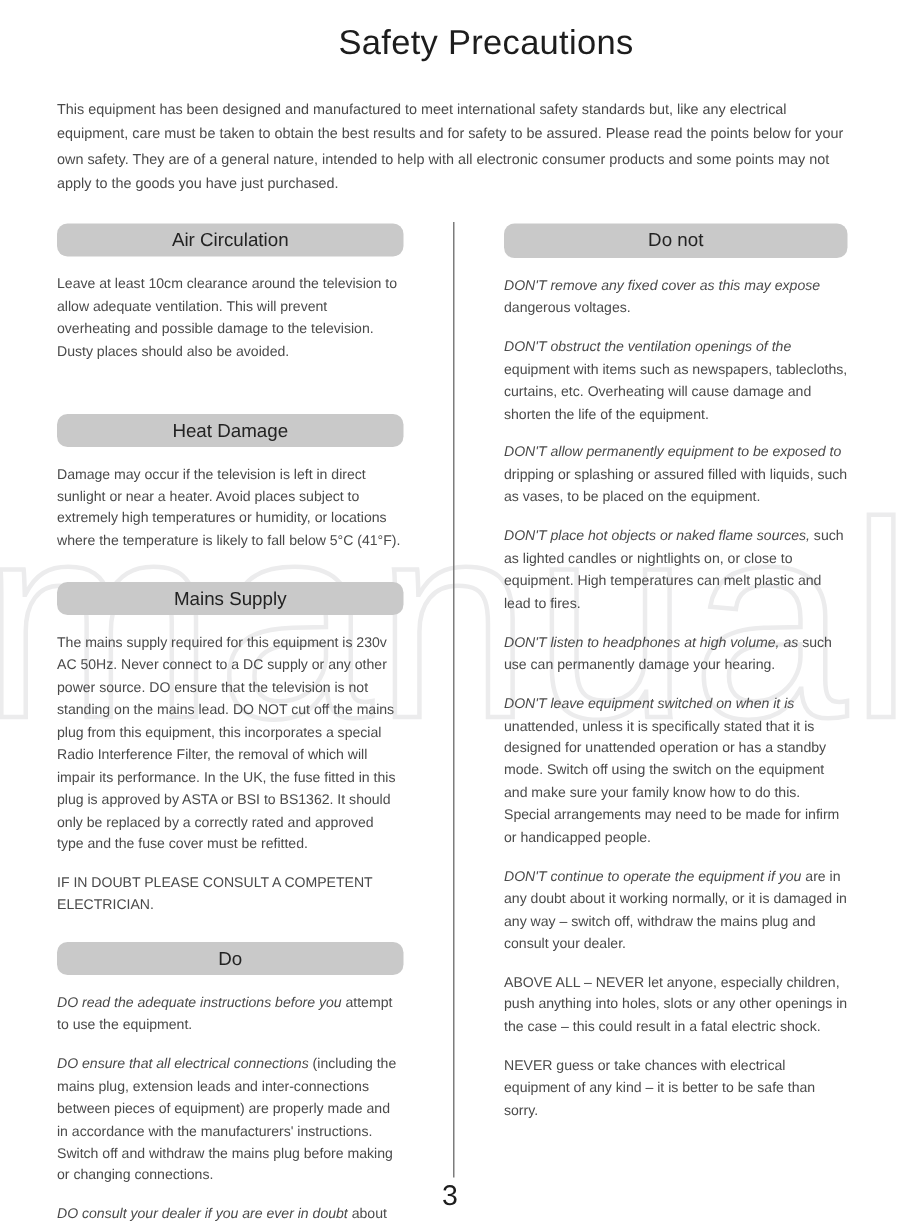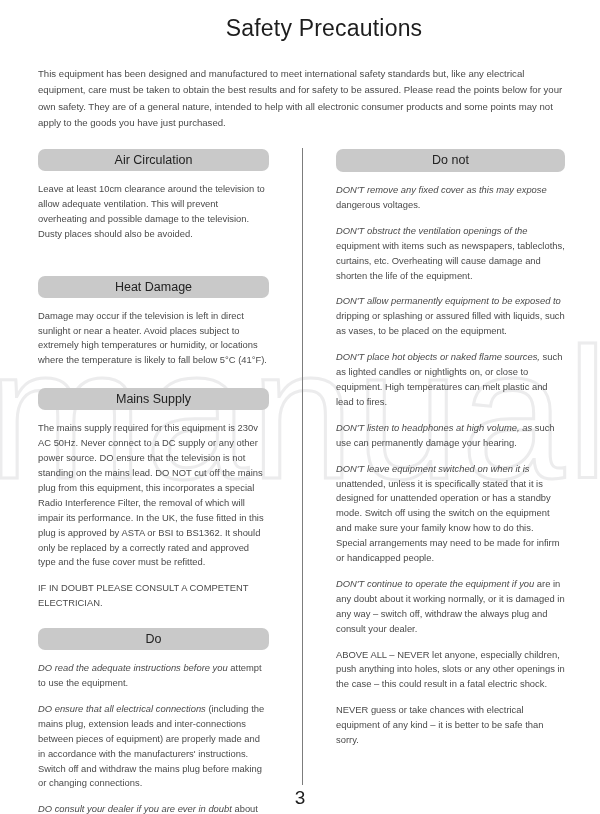--- a/index.html
+++ b/index.html
@@ -169,20 +169,20 @@
     </div>
   <div id="col-right" class="column">
       <div class="section donot">
         <div class="section-header">Do not</div>
         <p class="para"><em>DON'T remove any fixed cover as this may expose</em><span> dangerous voltages.</span></p>
         <p class="para"><em>DON'T obstruct the ventilation openings of the</em><span> equipment with items such as newspapers, tablecloths, curtains, etc. Overheating will cause damage and shorten the life of the equipment.</span></p>
         <p class="para"><em>DON'T allow permanently equipment to be exposed to</em><span> dripping or splashing or assured filled with liquids, such as vases, to be placed on the equipment.</span></p>
         <p class="para"><em>DON'T place hot objects or naked flame sources,</em><span> such as lighted candles or nightlights on, or close to equipment. High temperatures can melt plastic and lead to fires.</span></p>
         <p class="para"><em>DON'T listen to headphones at high volume, as</em><span> such use can permanently damage your hearing.</span></p>
         <p class="para"><em>DON'T leave equipment switched on when it is</em><span> unattended, unless it is specifically stated that it is designed for unattended operation or has a standby mode. Switch off using the switch on the equipment and make sure your family know how to do this. Special arrangements may need to be made for infirm or handicapped people.</span></p>
-        <p class="para"><em>DON'T continue to operate the equipment if you</em><span> are in any doubt about it working normally, or it is damaged in any way – switch off, withdraw the always plug and consult your dealer.</span></p>
+        <p class="para"><em>DON'T continue to operate the equipment if you</em><span> are in any doubt about it working normally, or it is damaged in any way – switch off, withdraw the mains plug and consult your dealer.</span></p>
         <p class="para"><span>ABOVE ALL – NEVER let anyone, especially children, push anything into holes, slots or any other openings in the case – this could result in a fatal electric shock.</span></p>
         <p class="para"><span>NEVER guess or take chances with electrical equipment of any kind – it is better to be safe than sorry.</span></p>
       </div>
     </div>
 
   <div id="page-number">3</div>
 </div>
 
 </body></html>

